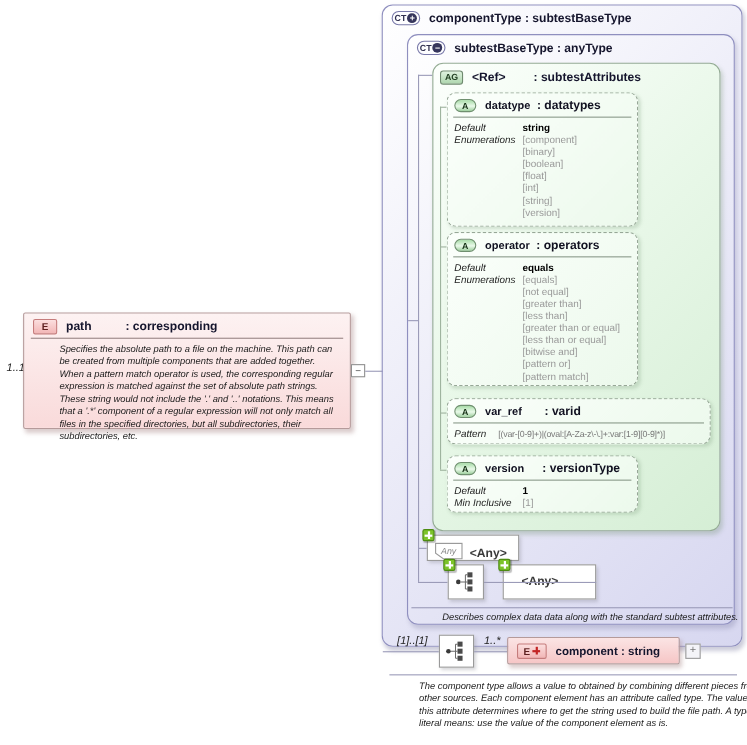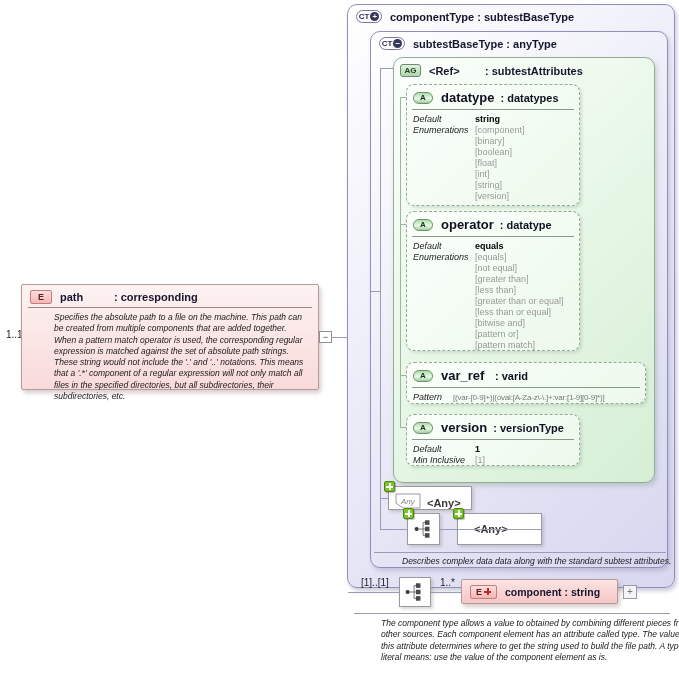--- a/index.html
+++ b/index.html
@@ -66,35 +66,35 @@
   .green-plus::before { left:1px; top:4px; width:7px; height:1.6px; }
   .green-plus::after { left:4px; top:1px; width:1.6px; height:7px; }
 
   
   .lnh { position:absolute; height:1px; background:#9b9bb8; }
   .lnv { position:absolute; width:1px; background:#9b9bb8; }
   .lnh.green, .lnv.green { background:#9fb49f; }
 
   
   .attr-hdr { display:flex; align-items:center; padding:5px 6px 3px 6px; }
-  .attr-name { font-size:13px; font-weight:bold; color:#101020; white-space:nowrap; }
+  .attr-name { font-size:10px; font-weight:bold; color:#101020; white-space:nowrap; }
   .attr-type { font-size:11px; font-weight:bold; color:#101020; margin-left:6px; white-space:nowrap; }
   .attr-sep { height:1px; background:#8a9a8a; margin:1px 5px 2px 5px; }
   .facets { display:flex; padding:2px 6px; }
   .fl { width:62px; flex:none; }
   .fl.narrow { width:40px; }
   .fl div { font-size:9px; font-style:italic; color:#1c1c1c; line-height:11px; white-space:nowrap; }
   .fv { flex:1; }
   .fv div { font-size:9px; color:#999999; line-height:11px; white-space:nowrap; }
   .fv div.bold { color:#000; font-weight:bold; }
   .fv div.pattern { font-size:8px; color:#777; letter-spacing:-0.2px; }
 
   .annot { font-size:8.5px; font-style:italic; color:#1a1a1a; line-height:11.3px;margin-left:25px; }
 
-  .card { position:absolute; font-size:10px; color:#222; white-space:nowrap; }
+  .card { position:absolute; font-size:10px; font-style:italic; color:#222; white-space:nowrap; }
 
   .collapse-box { position:absolute; width:13px; height:12px; background:#fff;
     border:1px solid #909090; display:flex; align-items:center; justify-content:center;
     font-size:9px; color:#444; line-height:9px; }
   .expand-box { position:absolute; width:14px; height:14px; background:#f4f4f8;
     border:1px solid #9a9a9a; display:flex; align-items:center; justify-content:center;
     font-size:10px; color:#777; line-height:10px; }
 
   .any-label { font-size:11px; font-weight:bold; color:#3a3a3a; white-space:nowrap; }
   .strike { z-index:5; }
@@ -185,21 +185,21 @@
               <div>[string]</div>
               <div>[version]</div>
             </div>
           </div>
         </div>
 
         <div class="attrbox" style="left:12px; top:153px; width:174px; height:140px;">
           <div class="attr-hdr">
             <span class="a-icon">A</span>
             <span class="attr-name">operator</span>
-            <span class="attr-type">: datatype</span>
+            <span class="attr-type">: operators</span>
           </div>
           <div class="attr-sep"></div>
           <div class="facets">
             <div class="fl">
               <div>Default</div>
               <div>Enumerations</div>
             </div>
             <div class="fv">
               <div class="bold">equals</div>
               <div>[equals]</div>

